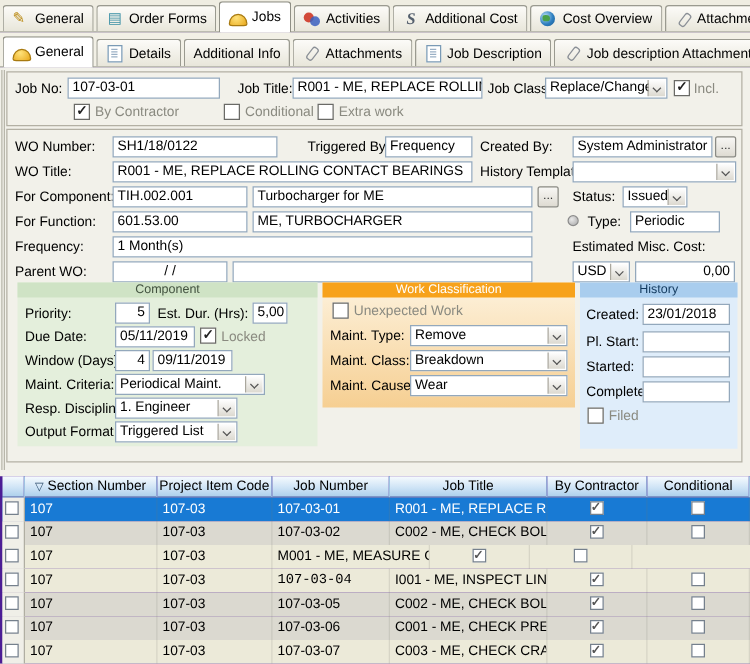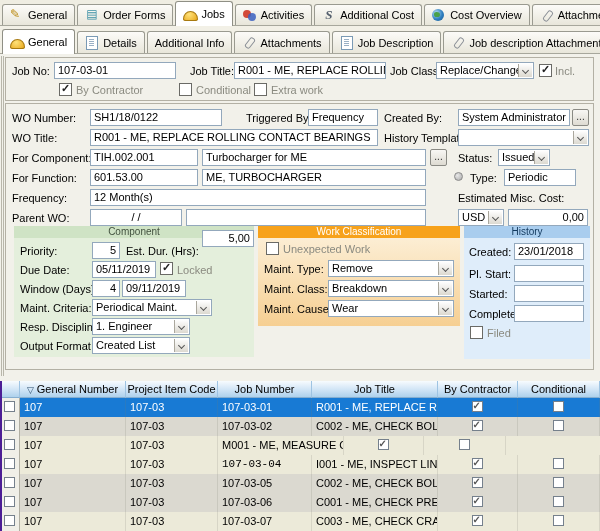--- a/index.html
+++ b/index.html
@@ -192,40 +192,40 @@
       </div>
 
       <span class="lab" style="left:6px;top:68px">For Function:</span>
       <div class="fld" style="left:84px;top:65px;width:108px">601.53.00</div>
       <div class="fld" style="left:196px;top:65px;width:224px">ME, TURBOCHARGER</div>
       <span class="graydot" style="left:448px;top:68px"></span>
       <span class="lab" style="left:464px;top:68px">Type:</span>
       <div class="fld" style="left:498px;top:65px;width:72px">Periodic</div>
 
       <span class="lab" style="left:6px;top:88px">Frequency:</span>
-      <div class="fld" style="left:84px;top:85px;width:336px">12 Month(s)</div>
+      <div class="fld" style="left:84px;top:85px;width:336px">1 Month(s)</div>
       <span class="lab" style="left:452px;top:88px">Estimated Misc. Cost:</span>
 
       <span class="lab" style="left:6px;top:108px">Parent WO:</span>
       <div class="fld ctr" style="left:84px;top:105px;width:92px">/ /</div>
       <div class="fld" style="left:180px;top:105px;width:240px"></div>
       <div class="fld sel" style="left:452px;top:105px;width:46px">
         <span>USD</span>
         <span class="ddb">
             <i class="chev"></i>
           </span>
       </div>
       <div class="fld num" style="left:502px;top:105px;width:80px">0,00</div>
 
       <div id="planning" class="panel">
         <div class="pstrip">Component</div>
         <span class="lab" style="left:6px;top:19px">Priority:</span>
         <div class="fld num" style="left:78px;top:16px;width:28px">5</div>
         <span class="lab" style="left:112px;top:19px">Est. Dur. (Hrs):</span>
-        <div class="fld num" style="left:188px;top:4px;width:52px">5,00</div>
+        <div class="fld num" style="left:188px;top:16px;width:28px">5,00</div>
         <span class="lab" style="left:6px;top:38px">Due Date:</span>
         <div class="fld" style="left:78px;top:35px;width:64px">05/11/2019</div>
         <span class="cb checked" style="left:146px;top:36px"></span>
         <span class="lab glab" style="left:163px;top:38px">Locked</span>
         <span class="lab" style="left:6px;top:57px">Window (Days):</span>
         <div class="fld num" style="left:78px;top:54px;width:28px">4</div>
         <div class="fld" style="left:108px;top:54px;width:64px">09/11/2019</div>
         <span class="lab" style="left:6px;top:76px">Maint. Criteria:</span>
         <div class="fld sel" style="left:78px;top:73px;width:120px">
           <span>Periodical Maint.</span>
@@ -235,21 +235,21 @@
         </div>
         <span class="lab" style="left:6px;top:95px">Resp. Discipline:</span>
         <div class="fld sel" style="left:78px;top:92px;width:98px">
           <span>1. Engineer</span>
           <span class="ddb">
               <i class="chev"></i>
             </span>
         </div>
         <span class="lab" style="left:6px;top:114px">Output Format:</span>
         <div class="fld sel" style="left:78px;top:111px;width:98px">
-          <span>Created List</span>
+          <span>Triggered List</span>
           <span class="ddb">
               <i class="chev"></i>
             </span>
         </div>
       </div>
 
       <div id="workclass" class="panel">
         <div class="pstrip">Work Classification</div>
         <span class="cb" style="left:8px;top:16px"></span>
         <span class="lab glab" style="left:25px;top:17px">Unexpected Work</span>
@@ -288,21 +288,21 @@
         <div class="fld" style="left:50px;top:79px;width:70px"></div>
         <span class="cb" style="left:6px;top:100px"></span>
         <span class="lab glab" style="left:23px;top:101px">Filed</span>
       </div>
     </div>
   </div>
 
   <div id="grid">
     <div id="ghead">
         <div class="gh" style="width: 18px;"></div>
-        <div class="gh" style="width: 106px;"><span class="funnel">▽</span><span>General Number</span></div>
+        <div class="gh" style="width: 106px;"><span class="funnel">▽</span><span>Section Number</span></div>
         <div class="gh" style="width: 92px;"><span>Project Item Code</span></div>
         <div class="gh" style="width: 94px;"><span>Job Number</span></div>
         <div class="gh" style="width: 126px;"><span>Job Title</span></div>
         <div class="gh" style="width: 80px;"><span>By Contractor</span></div>
         <div class="gh" style="width: 82px;"><span>Conditional</span></div>
       </div>
     <div id="gbody">
         <div class="gr rowsel">
           <div class="gsel">
             <span class="cbs" style="left: 2px; top: 3px;"></span>

